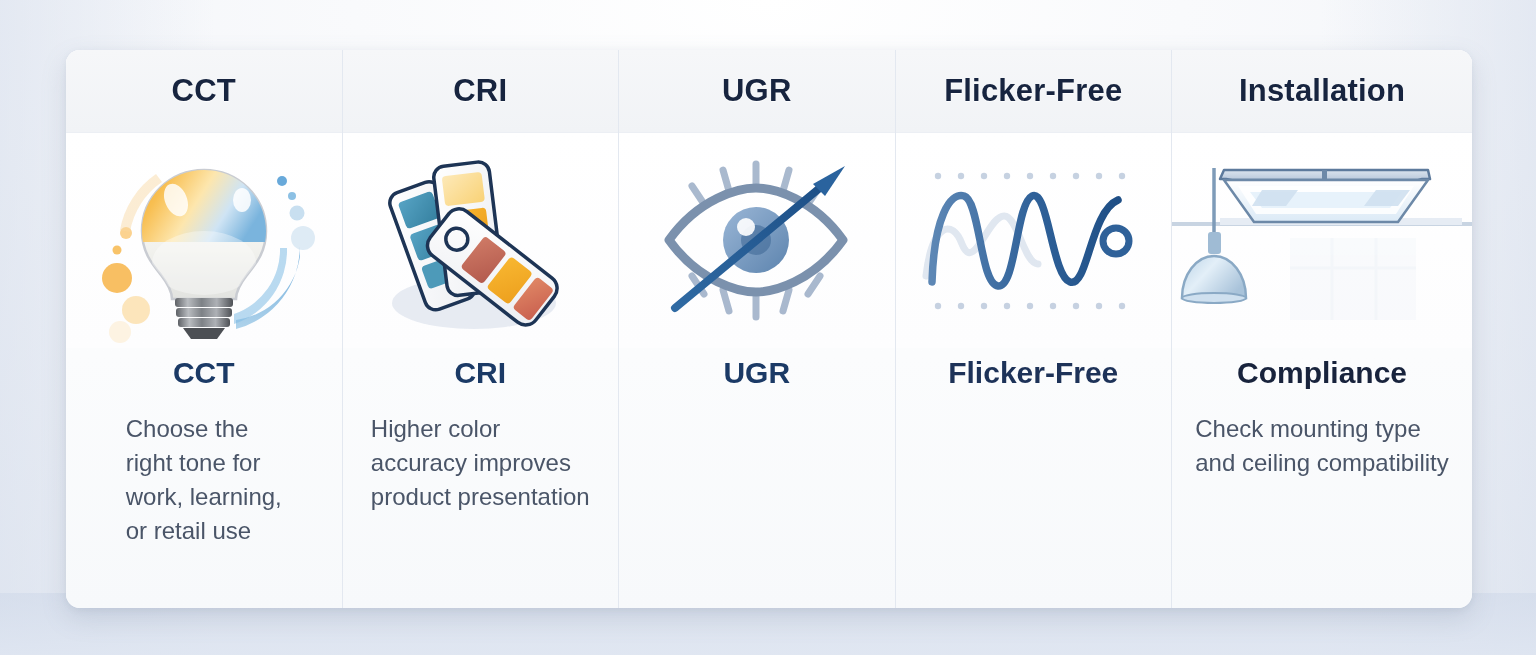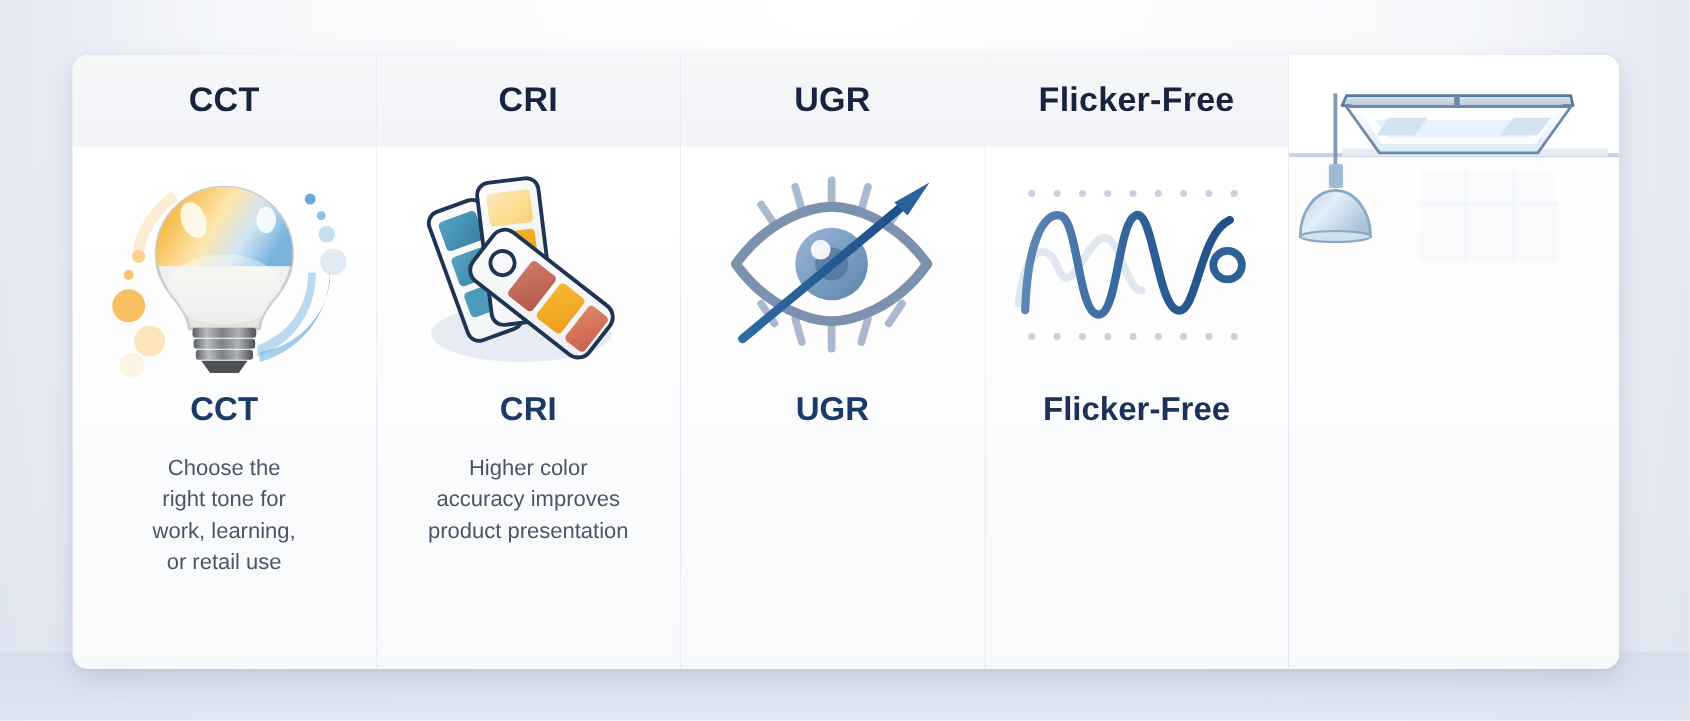--- a/index.html
+++ b/index.html
@@ -66,22 +66,22 @@
   .card-body {
     flex:1 1 auto;
     display:flex; flex-direction:column; align-items:center;
     padding:8px 10px 0;
   }
   .card-label {
     font-size:30px; font-weight:bold; color:#1b3a66;
     white-space:nowrap; margin-bottom:22px;
   }
   .card-desc {
-    font-size:20px; line-height:1.42; color:#4a5568;
-    text-align:center; white-space:pre-line;
+    font-size:24px; line-height:1.42; color:#4a5568;
+    text-align:left; white-space:pre-line;
   }
   .card:nth-child(1) .card-label,
   .card:nth-child(2) .card-label,
   .card:nth-child(3) .card-label { color:#1b3a66; }
   .card:nth-child(4) .card-label { color:#1d3258; }
   .card:nth-child(5) .card-label { color:#18233c; }
 
   svg { display:block; }
 </style>
 </head>
@@ -329,20 +329,23 @@
 
         <circle cx="198" cy="75" r="13" fill="#ffffff" stroke="#2f6199" stroke-width="7"></circle>
       </svg>
     </div>
     <div class="card-body">
       <div class="card-label">Flicker-Free</div>
     </div>
   </div>
 
   <div class="card">
+    <div class="card-header">
+      <div class="card-title">Installation</div>
+    </div>
     <div class="card-icon">
       <svg width="300" height="190" viewBox="0 0 300 190">
         <defs>
           <linearGradient id="panelTop" x1="0" y1="0" x2="0" y2="1">
             <stop offset="0%" stop-color="#dbe4ee"></stop>
               <stop offset="100%" stop-color="#b8c8db"></stop>
           </linearGradient>
           <linearGradient id="panelIn" x1="0" y1="0" x2="0" y2="1">
             <stop offset="0%" stop-color="#ffffff"></stop>
               <stop offset="100%" stop-color="#dbeaf6"></stop>
@@ -375,15 +378,20 @@
         </g>
 
         <g>
           <line x1="42" y1="22" x2="42" y2="88" stroke="#7e9bb8" stroke-width="3.5"></line>
           <rect x="36" y="86" width="13" height="22" rx="3" fill="#9fbbd4"></rect>
           <path d="M10 152 A 32 42 0 0 1 74 152 Z" fill="url(#pendG)" stroke="#8aa9c5" stroke-width="2.5"></path>
           <ellipse cx="42" cy="152" rx="32" ry="5" fill="#cfe0ef" stroke="#8aa9c5" stroke-width="2"></ellipse>
         </g>
       </svg>
     </div>
+    <div class="card-body">
+      <div class="card-label">Compliance</div>
+      <div class="card-desc">Check mounting type
+and ceiling compatibility</div>
+    </div>
   </div>
 
 </div>
 
 </body></html>

